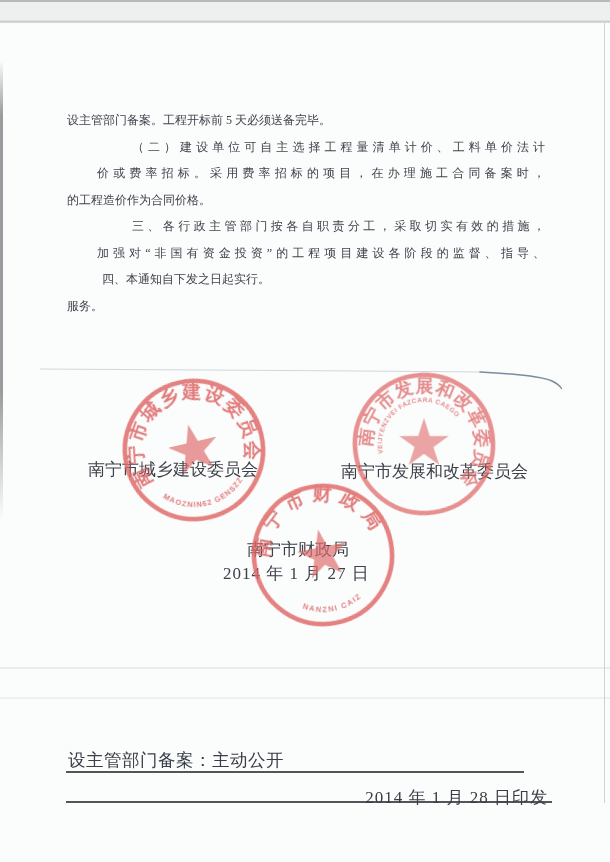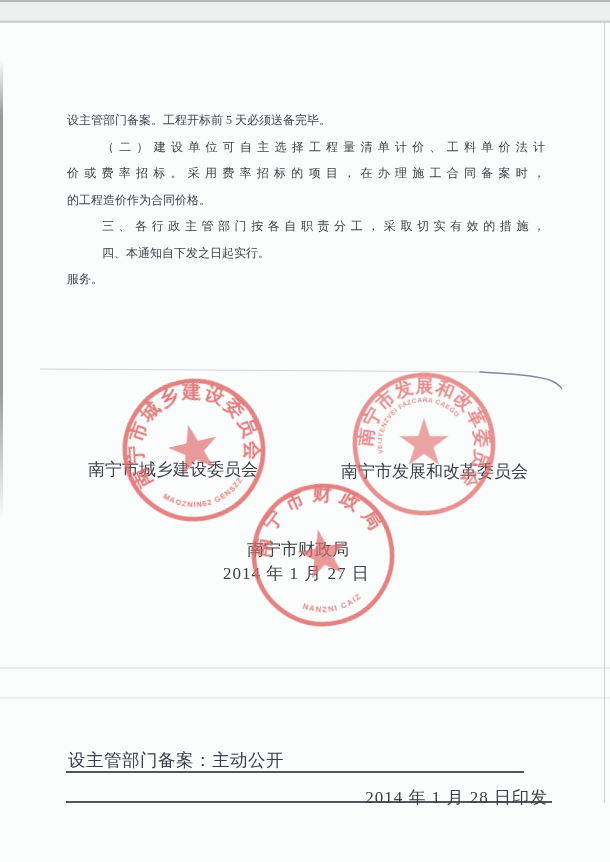--- a/index.html
+++ b/index.html
@@ -23,21 +23,21 @@
     background:rgba(168,174,178,.55);
   }
   .streak{position:absolute;left:0;width:610px;height:2px;}
   
   .bodytext{
     position:absolute;left:67px;top:107px;width:478px;
     font-size:12px;line-height:26.5px;letter-spacing:0;
     color:#3e434b;
   }
   .bl{white-space:nowrap;}
-  .bl.j{white-space:normal;text-align:justify;text-align-last:justify;}
+  .bl.j{white-space:normal;text-align:justify;text-align-last:justify;margin-left:30px;}
   .bl.ind{text-indent:35px;}
   
   .siglabel{position:absolute;font-size:17px;letter-spacing:0;color:#3b3f47;white-space:nowrap;}
   
   .seal{position:absolute;width:150px;height:150px;opacity:.82;filter:blur(.35px);}
   .seal .ring{fill:none;stroke:#e06767;stroke-width:4.6px;}
   .seal .star{fill:#df6d6d;opacity:.85;}
   .seal .rim-cn{fill:#dc6060;font-family:"Liberation Serif","DejaVu Serif",serif;font-weight:bold;}
   .seal .rim-latin{fill:#dc6060;font-family:"Liberation Sans","DejaVu Sans",sans-serif;font-weight:bold;}
   
@@ -57,20 +57,21 @@
 
   <div class="streak" style="top:667px;background:rgba(190,198,204,.28);"></div>
   <div class="streak" style="top:697px;background:rgba(190,198,204,.22);"></div>
 
   <div class="bodytext">
     <div class="bl">设主管部门备案。工程开标前 5 天必须送备完毕。</div>
     <div class="bl j ind">（二）建设单位可自主选择工程量清单计价、工料单价法计</div>
     <div class="bl j">价或费率招标。采用费率招标的项目，在办理施工合同备案时，</div>
     <div class="bl">的工程造价作为合同价格。</div>
     <div class="bl j ind">三、各行政主管部门按各自职责分工，采取切实有效的措施，</div>
+    <div class="bl j">加强对“非国有资金投资”的工程项目建设各阶段的监督、指导、</div>
     <div class="bl ind">四、本通知自下发之日起实行。</div>
     <div class="bl">服务。</div>
   </div>
 
   <div class="siglabel" style="left:88px;top:458px;">南宁市城乡建设委员会</div>
   <div class="siglabel" style="left:341px;top:460px;">南宁市发展和改革委员会</div>
   <div class="siglabel" style="left:247px;top:538px;">南宁市财政局</div>
   <div class="siglabel" style="left:223px;top:562px;letter-spacing:1px;">2014 年 1 月 27 日</div>
 
   <svg class="seal" style="left:119px;top:375px;transform:rotate(-13deg);" viewBox="0 0 150 150">

